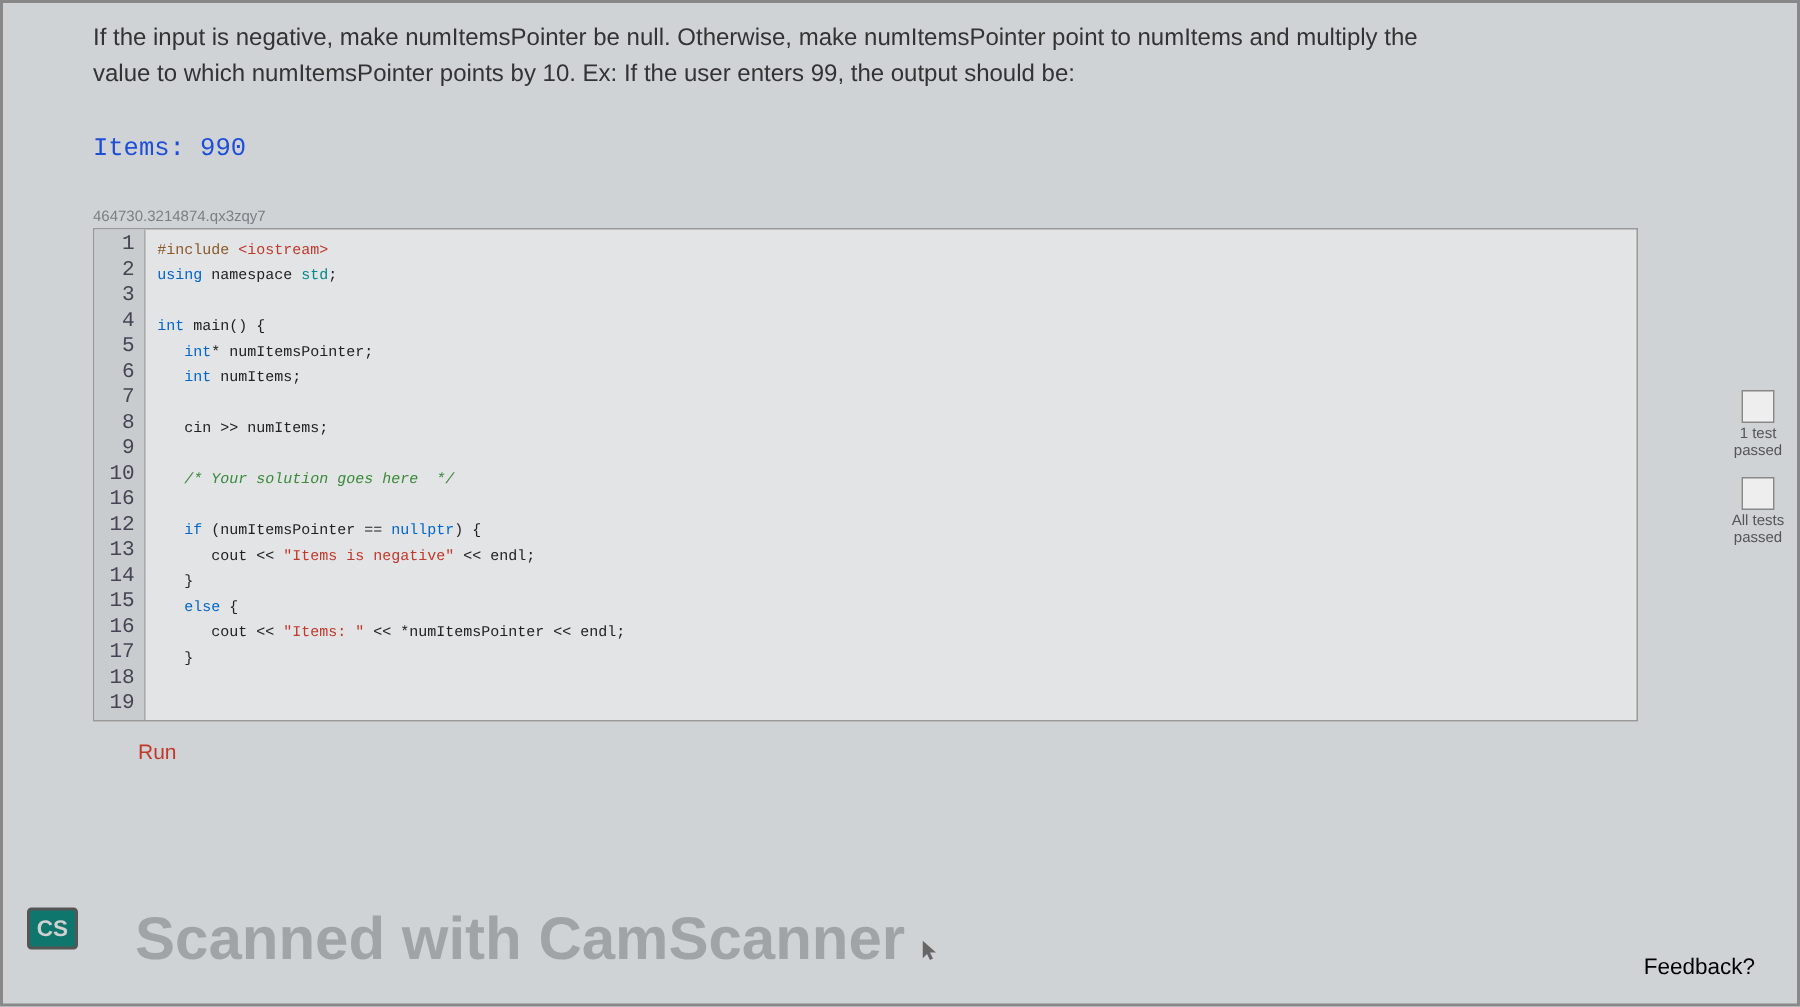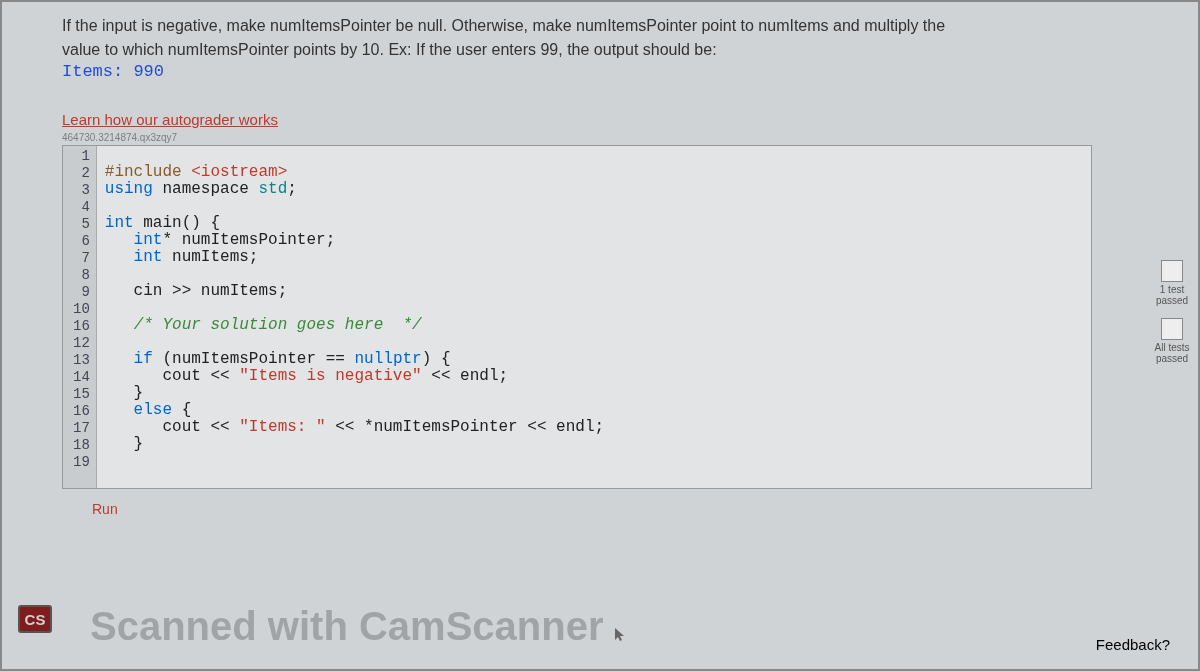--- a/index.html
+++ b/index.html
@@ -18,21 +18,21 @@
     background: #d0d3d6;
     padding: 12px 20px 12px 60px;
   }
   .content {
     position: relative;
   }
   .instructions {
     color: #333;
     font-size: 16px;
     line-height: 1.5;
-    margin-bottom: 0;
+    margin-bottom: 28px;
   }
   .example-output {
     font-family: "Courier New", monospace;
     font-size: 17px;
     color: #1d4ed8;
     margin-bottom: 30px;
   }
   .autograder-link {
     color: #c0392b;
     text-decoration: underline;
@@ -58,23 +58,23 @@
     text-align: right;
     padding: 2px 6px 2px 10px;
     font-family: "Courier New", monospace;
     font-size: 14px;
     line-height: 17px;
     user-select: none;
     border-right: 1px solid #aaa;
   }
   .code-text {
     font-family: "Courier New", monospace;
-    font-size: 16px;
+    font-size: 10px;
     line-height: 17px;
-    padding: 18px 8px;
+    padding: 6px 8px;
     white-space: pre;
     color: #222;
     flex: 1;
   }
   .kw-blue { color: #0066cc; }
   .kw-teal { color: #008a8a; }
   .kw-brown { color: #8a5a2a; }
   .str-red { color: #c0392b; }
   .comment-green { color: #3a8a3a; font-style: italic; }
   .run-btn {
@@ -82,21 +82,21 @@
     font-size: 14px;
     margin-top: 12px;
     margin-left: 30px;
   }
   .cs-badge {
     position: absolute;
     left: 18px;
     bottom: 38px;
     width: 34px;
     height: 28px;
-    background: #7f1d1d;
+    background: #0f766e;
     border: 2px solid #555;
     color: #d0d0d0;
     font-weight: bold;
     font-size: 15px;
     display: flex;
     align-items: center;
     justify-content: center;
     border-radius: 3px;
   }
   .watermark {
@@ -149,21 +149,20 @@
 <div class="outer-border">
   <div class="content">
 
     <div class="instructions">
       <span>If the input is negative, make numItemsPointer be null. Otherwise, make numItemsPointer point to numItems and multiply the</span><br>
       <span>value to which numItemsPointer points by 10. Ex: If the user enters 99, the output should be:</span>
     </div>
 
     <div class="example-output">Items: 990</div>
 
-    <a class="autograder-link">Learn how our autograder works</a>
 
     <div class="tiny-id">464730.3214874.qx3zqy7</div>
 
     <div class="code-area">
       <div class="line-numbers">
         <div>1</div>
         <div>2</div>
         <div>3</div>
         <div>4</div>
         <div>5</div>

